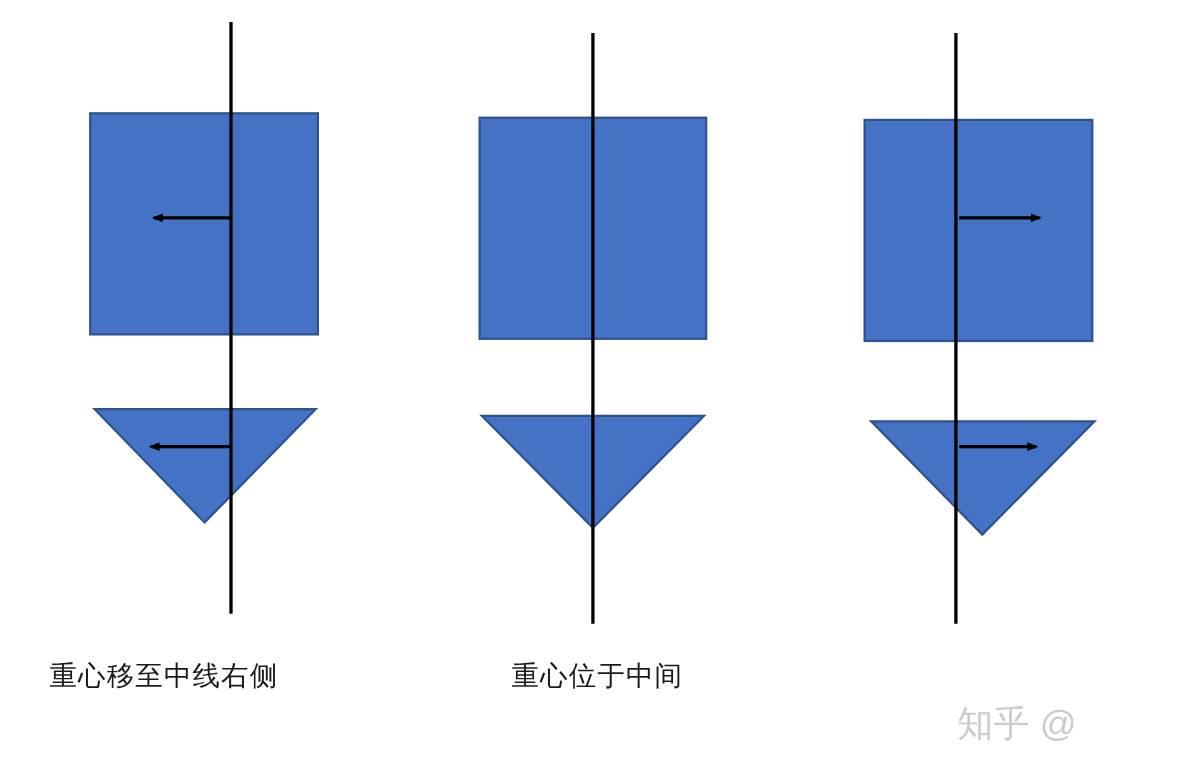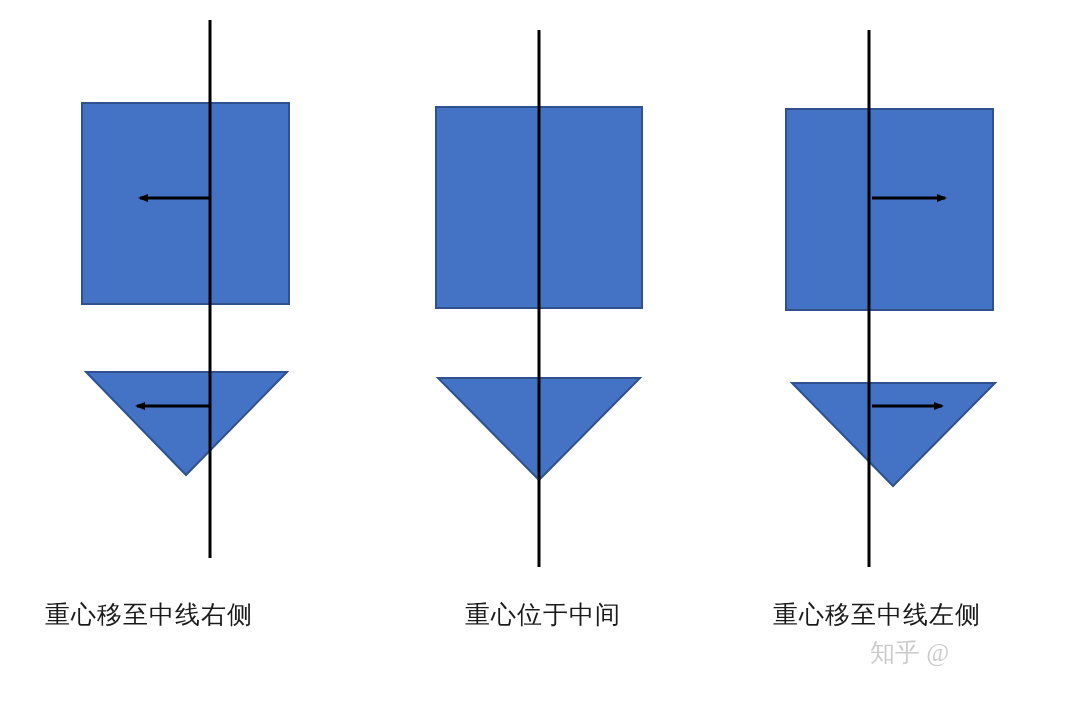--- a/index.html
+++ b/index.html
@@ -11,22 +11,22 @@
       font-size: 25px;
       color: #1a1a1a;
       line-height: 40px;
       white-space: nowrap;
       letter-spacing: 1px;
     }
     .caption div { height: 40px; }
     .watermark {
       position: absolute;
       left: 870px; top: 636px;
-      font-family: Liberation Serif, serif;
-      font-size: 25px;
+      font-family: Liberation Sans, sans-serif;
+      font-size: 33px;
       color: rgba(160,160,160,0.55);
       white-space: nowrap;
     }
   </style>
 </head>
 <body>
 
 <svg id="diagram" width="1080" height="703" viewBox="0 0 1080 703" xmlns="http://www.w3.org/2000/svg">
   <defs>
     <marker id="arrowhead" markerWidth="10" markerHeight="8" refX="8" refY="4" orient="auto" markerUnits="userSpaceOnUse">
@@ -59,16 +59,15 @@
 
 <div class="caption" style="left:45px; top:595px;">
   <div>重心移至中线右侧</div>
 </div>
 
 <div class="caption" style="left:465px; top:595px;">
   <div>重心位于中间</div>
 </div>
 
 <div class="caption" style="left:773px; top:595px;">
-  <div>重心移至中线左侧</div>
 </div>
 
 <div class="watermark">知乎 @</div>
 
 </body></html>

